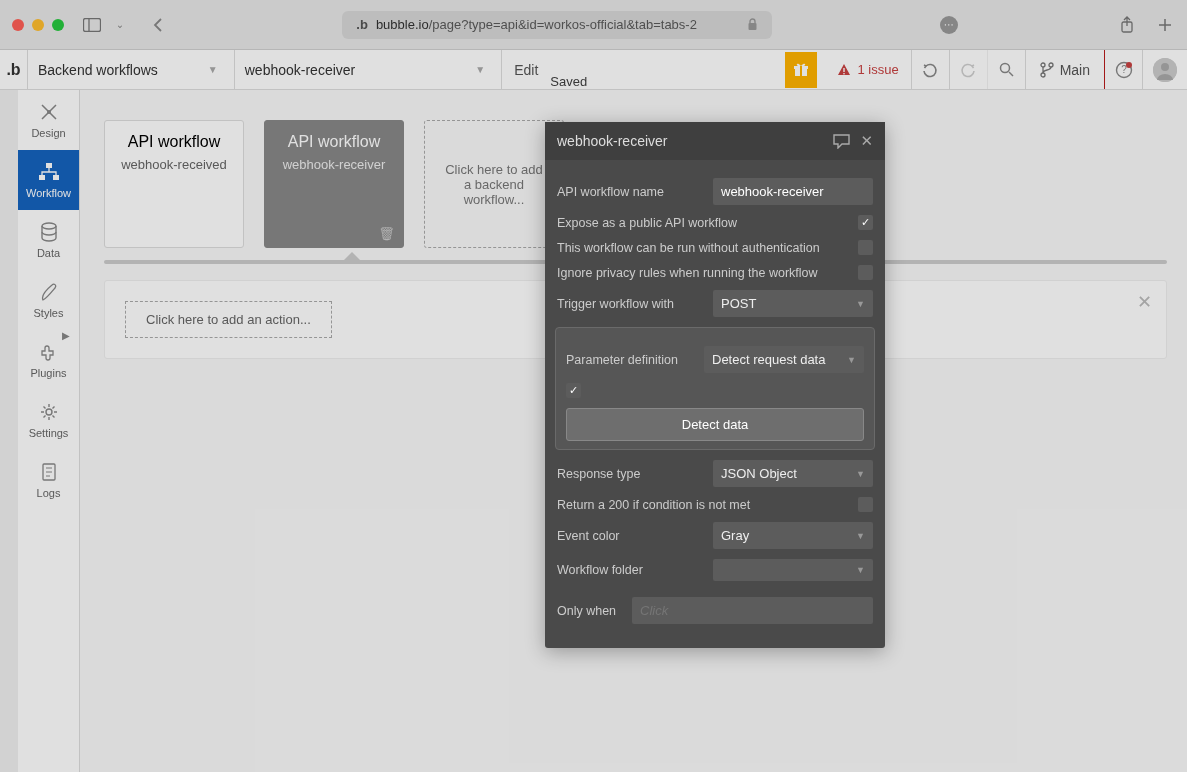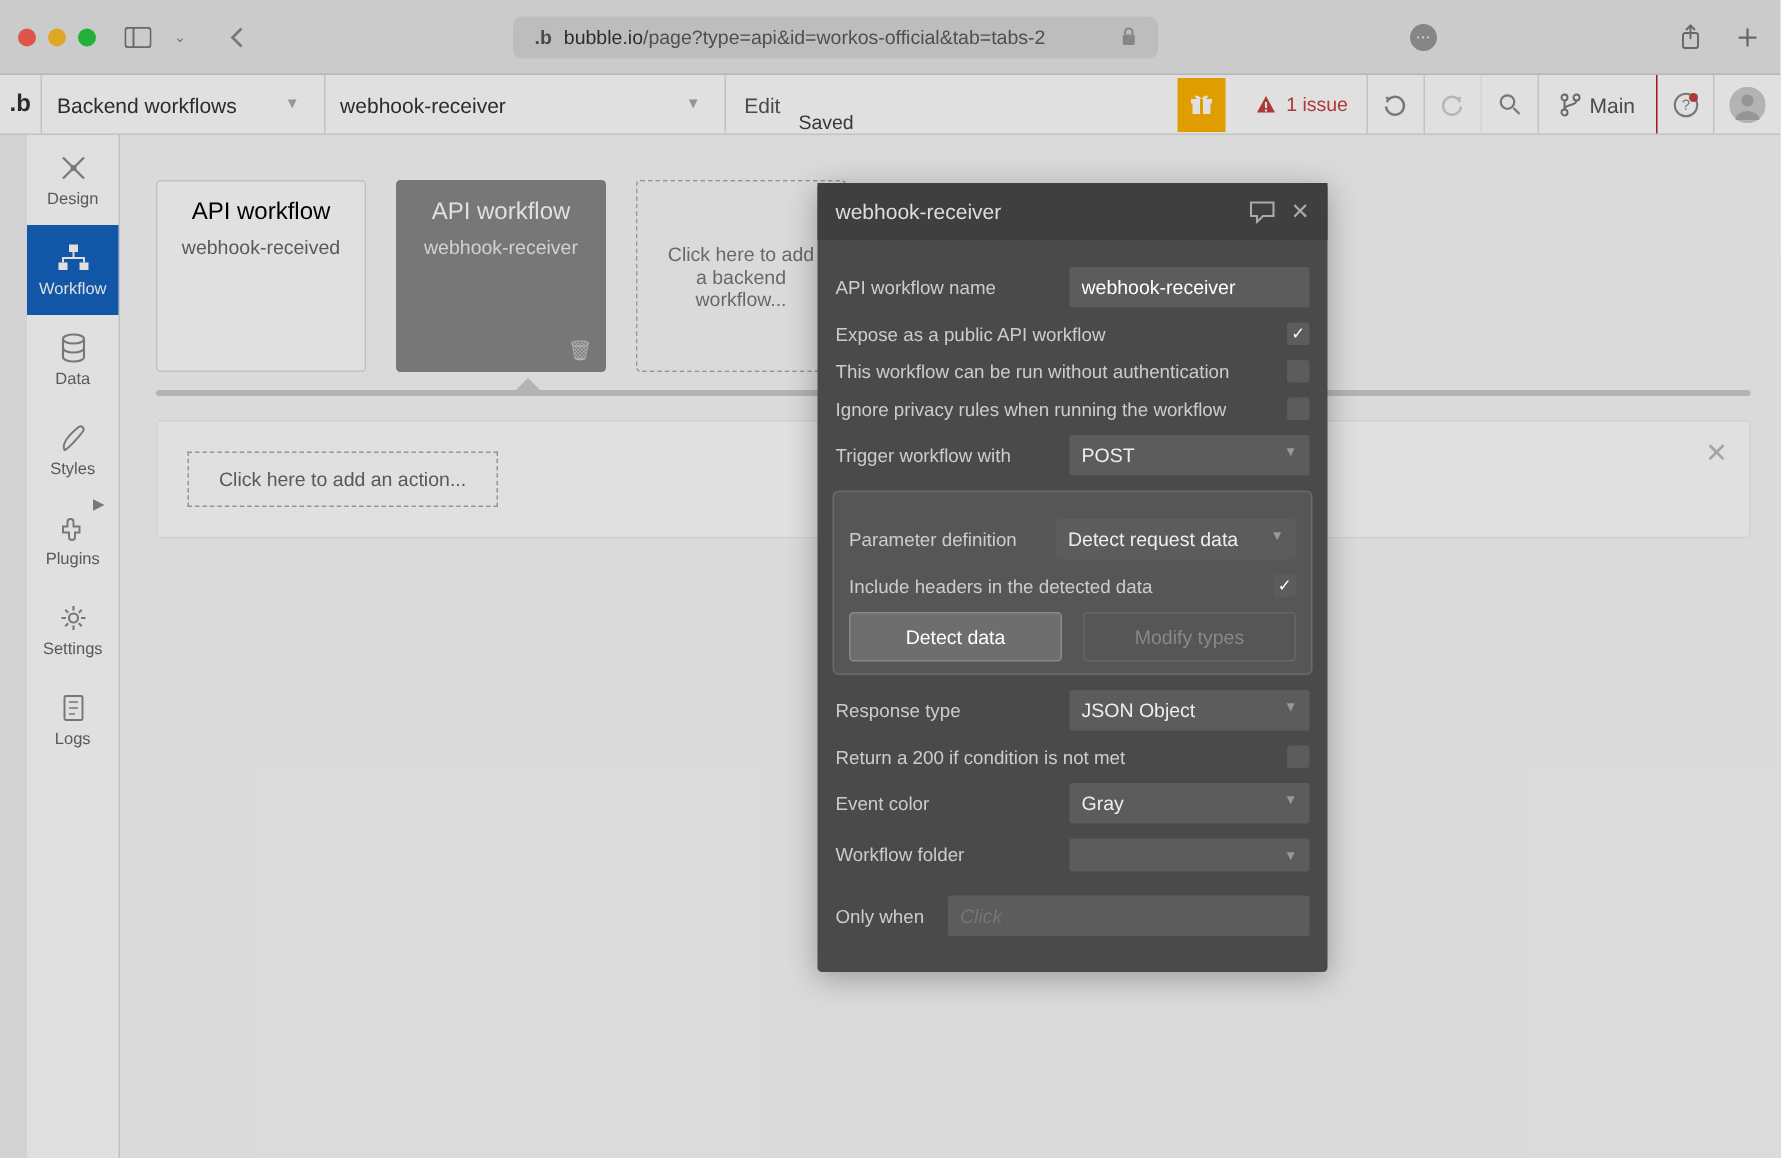--- a/index.html
+++ b/index.html
@@ -17,21 +17,21 @@
 .url-bar { flex: 0 0 auto; margin: 0 auto; background: #d8d8d8; border-radius: 6px; padding: 4px 14px; display: flex; align-items: center; gap: 8px; width: 430px; height: 28px; }
 .url-text { font-size: 13px; color: #5a5a5a; }
 .url-text b { color: #333; font-weight: 500; }
 .lock-icon { color: #888; }
 .reader-icon { width: 18px; height: 18px; background: #999; border-radius: 50%; color: white; display: flex; align-items: center; justify-content: center; font-size: 10px; }
 .chrome-icons-right { display: flex; gap: 18px; margin-left: auto; }
 
 
 .top-toolbar { height: 40px; background: #fff; border-bottom: 1px solid #ddd; display: flex; align-items: center; }
 .bubble-logo { width: 28px; height: 40px; display: flex; align-items: center; justify-content: center; border-right: 1px solid #ddd; }
-.tb-dropdown { display: flex; align-items: center; padding: 0 16px 0 10px; height: 100%; border-right: 1px solid #ddd; font-size: 14px; color: #333; gap: 32px; }
+.tb-dropdown { display: flex; align-items: center; padding: 0 16px 0 10px; height: 100%; border-right: 1px solid #ddd; font-size: 14px; color: #333; gap: 50px; }
 .tb-dropdown.narrow { gap: 120px; }
 .caret { color: #aaa; font-size: 10px; }
 .tb-edit { padding: 0 12px; font-size: 14px; color: #555; }
 .tb-saved { font-size: 13px; color: #404040; margin-top: 24px; }
 .tb-right { margin-left: auto; display: flex; align-items: center; height: 100%; }
 .gift-btn { width: 32px; height: 36px; background: #ffb300; display: flex; align-items: center; justify-content: center; margin-right: 8px; }
 .issue-btn { display: flex; align-items: center; gap: 6px; padding: 0 12px; font-size: 13px; color: #c84141; border-right: 1px solid #ddd; height: 100%; }
 .tb-icon { width: 38px; height: 100%; display: flex; align-items: center; justify-content: center; color: #888; border-right: 1px solid #ddd; }
 .branch-btn { display: flex; align-items: center; gap: 6px; padding: 0 14px; font-size: 14px; color: #555; border-right: 1px solid #b91c1c; height: 100%; }
 .avatar { width: 24px; height: 24px; border-radius: 50%; background: #ccc; margin: 0 10px; }
@@ -64,21 +64,21 @@
 
 
 .panel { position: absolute; left: 545px; top: 122px; width: 340px; background: #4a4a4a; color: #ddd; border-radius: 3px; box-shadow: 0 4px 20px rgba(0,0,0,0.3); font-size: 13px; }
 .panel-header { display: flex; align-items: center; padding: 10px 12px; background: #3f3f3f; }
 .panel-title { flex: 1; font-size: 14px; }
 .panel-header-icon { color: #aaa; margin-left: 10px; cursor: pointer; font-size: 15px; }
 .panel-body { padding: 8px 12px 14px 12px; }
 .form-row { display: flex; align-items: center; margin: 10px 0; gap: 10px; }
 .form-label { flex: 1; color: #ccc; font-size: 12.5px; }
 .form-input { background: #5c5c5c; border: none; color: #fff; padding: 6px 8px; border-radius: 2px; width: 160px; font-size: 13px; }
-.form-select { background: #5c5c5c; border: none; color: #eee; padding: 6px 8px; border-radius: 2px; width: 160px; font-size: 13px; display: flex; justify-content: space-between; }
+.form-select { background: #5c5c5c; border: none; color: #eee; padding: 6px 8px; border-radius: 2px; width: 160px; font-size: 13px; display: flex; align-items: center; justify-content: space-between; }
 .form-select .sel-caret { color: #999; font-size: 9px; }
 .form-check { width: 15px; height: 15px; background: #5c5c5c; border-radius: 2px; display: flex; align-items: center; justify-content: center; font-size: 11px; color: #fff; }
 .highlight-group { background: #565656; border: 1px solid #6a6a6a; border-radius: 4px; padding: 8px 10px; margin: 10px -2px; }
 .btn-row { display: flex; gap: 14px; margin-top: 10px; }
 .btn { flex: 1; padding: 8px 0; text-align: center; border-radius: 3px; font-size: 13px; }
 .btn-primary { background: #6e6e6e; color: #fff; border: 1px solid #888; }
 .btn-secondary { background: transparent; color: #888; border: 1px solid #666; }
 .click-input { background: #5c5c5c; border: none; color: #888; padding: 6px 8px; border-radius: 2px; flex: 1; font-size: 13px; font-style: italic; }
 
 
@@ -343,26 +343,24 @@
 
     <div class="highlight-group">
       <div class="form-row">
         <span class="form-label">Parameter definition</span>
         <div class="form-select">
             <span>Detect request data</span>
             <span class="sel-caret">▼</span>
           </div>
       </div>
       <div class="form-row">
-        <span class="form-label">Include headers in the detected data</span>
         <span class="form-check">✓</span>
       </div>
       <div class="btn-row">
         <div class="btn btn-primary">Detect data</div>
-        <div class="btn btn-secondary">Modify types</div>
       </div>
     </div>
 
     <div class="form-row">
       <span class="form-label">Response type</span>
       <div class="form-select">
           <span>JSON Object</span>
           <span class="sel-caret">▼</span>
         </div>
     </div>

